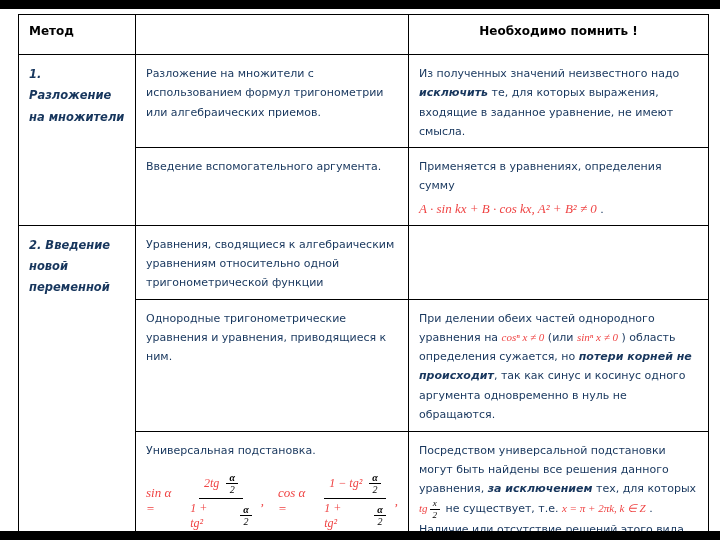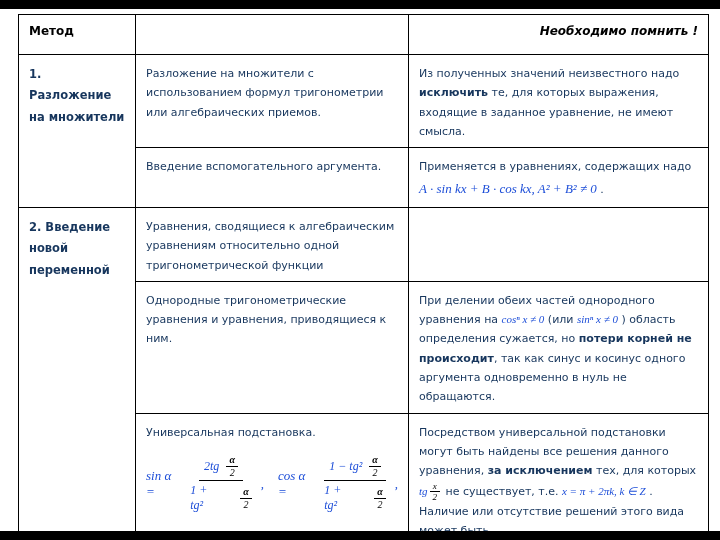--- a/index.html
+++ b/index.html
@@ -7,33 +7,33 @@
   body { background:#ffffff; font-family:"DejaVu Sans", sans-serif; position:relative; overflow:hidden; }
   .edge { position:absolute; left:0; width:720px; background:#000; z-index:5; }
   .edge.top { top:0; height:9px; }
   .edge.bottom { bottom:0; height:9px; }
   .slide { position:absolute; top:9px; left:0; width:720px; height:522px; background:#fff; overflow:hidden; }
 
   table.methods { border-collapse:collapse; table-layout:fixed; margin:5px 0 0 18px; width:690px; }
   th, td { border:1px solid #000; vertical-align:top; padding:9px 10px 6px 10px; }
   th { font-size:12px; color:#000; font-weight:bold; }
   th.h-method { text-align:left; }
-  th.h-note { text-align:right;font-style:italic; }
+  th.h-note { text-align:center; }
 
   tr.rh { height:40px;padding-left:24px; }
   tr.r1 { height:86px; }
   tr.r2 { height:60px; }
   tr.r3 { height:64px; }
   tr.r4 { height:132px;margin-top:20px; }
   tr.r5 { height:150px; }
 
   .txt { font-size:11px; color:#17365d; line-height:1.75; }
-  .method-cell { font-weight:bold; font-size:11.5px; color:#17365d; line-height:1.85; }
-  .em { font-weight:bold; }
-  .ser { font-family:"Liberation Serif", serif; font-style:italic; color:#1d4ed8; }
+  .method-cell { font-weight:bold; font-style:italic; font-size:11.5px; color:#17365d; line-height:1.85; }
+  .em { font-weight:bold; font-style:italic; }
+  .ser { font-family:"Liberation Serif", serif; font-style:italic; color:#ef4444; }
 
   .eqline { margin-top:4px; font-size:13px; color:#000; }
   .formula-row { display:flex; align-items:center; justify-content:center; margin-top:12px; font-size:13px; color:#000; flex-wrap:nowrap; }
 
   .frac { display:inline-flex; flex-direction:column; align-items:center; vertical-align:middle; margin:0 4px; font-size:12px; }
   .frac > .fnum { display:flex; align-items:center; justify-content:center; gap:4px; border-bottom:1px solid #000; padding:0 5px 2px 5px; }
   .frac > .fden { display:flex; align-items:center; justify-content:center; gap:18px; padding:2px 5px 0 5px; }
 
   .sfrac { display:inline-flex; flex-direction:column; align-items:center; font-size:10px; line-height:1.15; margin-left:3px; vertical-align:middle; }
   .sfrac .snum { border-bottom:1px solid #000; padding:0 3px; font-weight:bold; font-style:italic; font-family:"Liberation Serif", serif; color:#000; }
@@ -72,21 +72,21 @@
           <span>Из полученных значений неизвестного надо </span><span class="em">исключить</span><span> те, для которых выражения, входящие в заданное уравнение, не имеют смысла.</span>
         </div>
       </td>
     </tr>
 
     <tr class="r2">
       <td>
         <div class="txt">Введение вспомогательного аргумента.</div>
       </td>
       <td>
-        <div class="txt">Применяется в уравнениях, содержащих надо</div>
+        <div class="txt">Применяется в уравнениях, определения сумму</div>
         <div class="eqline">
           <span class="ser">A · sin kx + B · cos kx,   A² + B² ≠ 0</span><span class="txt"> .</span>
         </div>
       </td>
     </tr>
 
     <tr class="r3">
       <td rowspan="3" class="method-cell">2. Введение новой переменной</td>
       <td>
         <div class="txt">Уравнения, сводящиеся к алгебраическим уравнениям относительно одной тригонометрической функции</div>

